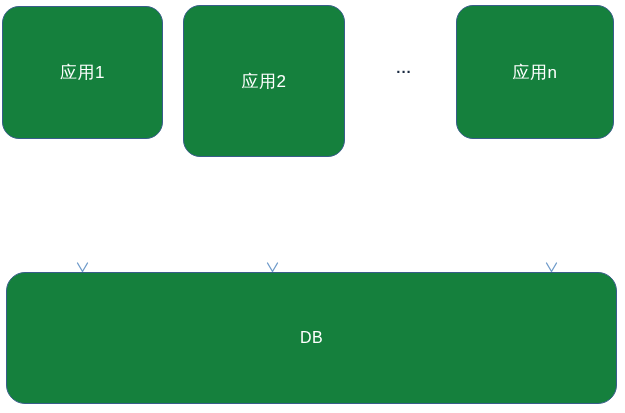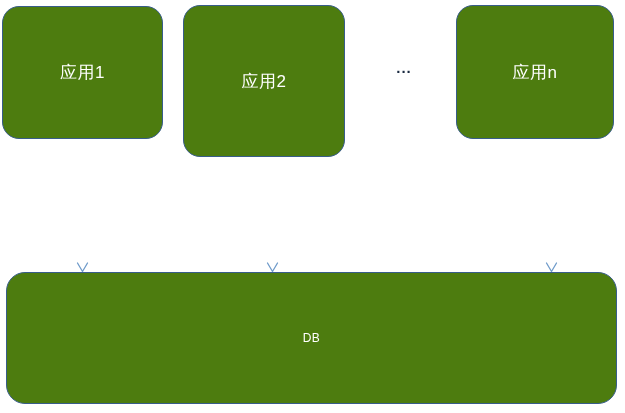--- a/index.html
+++ b/index.html
@@ -14,21 +14,21 @@
   #canvas {
     position: relative;
     width: 625px;
     height: 413px;
     background: #ffffff;
     overflow: hidden;
   }
   .node {
     position: absolute;
     box-sizing: border-box;
-    background: #4d7c0f;
+    background: #15803d;
     border: 1.4px solid #385D8A;
     border-radius: 17px;
     display: flex;
     align-items: center;
     justify-content: center;
     color: #ffffff;
     font-size: 17px;
     font-weight: 400;
     letter-spacing: 0.5px;
     line-height: 1;
@@ -44,21 +44,21 @@
   }
   #app-2 {
     left: 183px; top: 5px; width: 162px; height: 152px;
   }
   #app-n {
     left: 456px; top: 5px; width: 158px; height: 134px;
   }
   #db-node {
     left: 6px; top: 272px; width: 611px; height: 132px;
     border-radius: 19px;
-    font-size: 12px;
+    font-size: 16px;
   }
   .ellipsis {
     position: absolute;
     left: 391px;
     top: 60px;
     width: 26px;
     text-align: center;
     color: #1b2a41;
     font-size: 15px;
     font-weight: 700;

